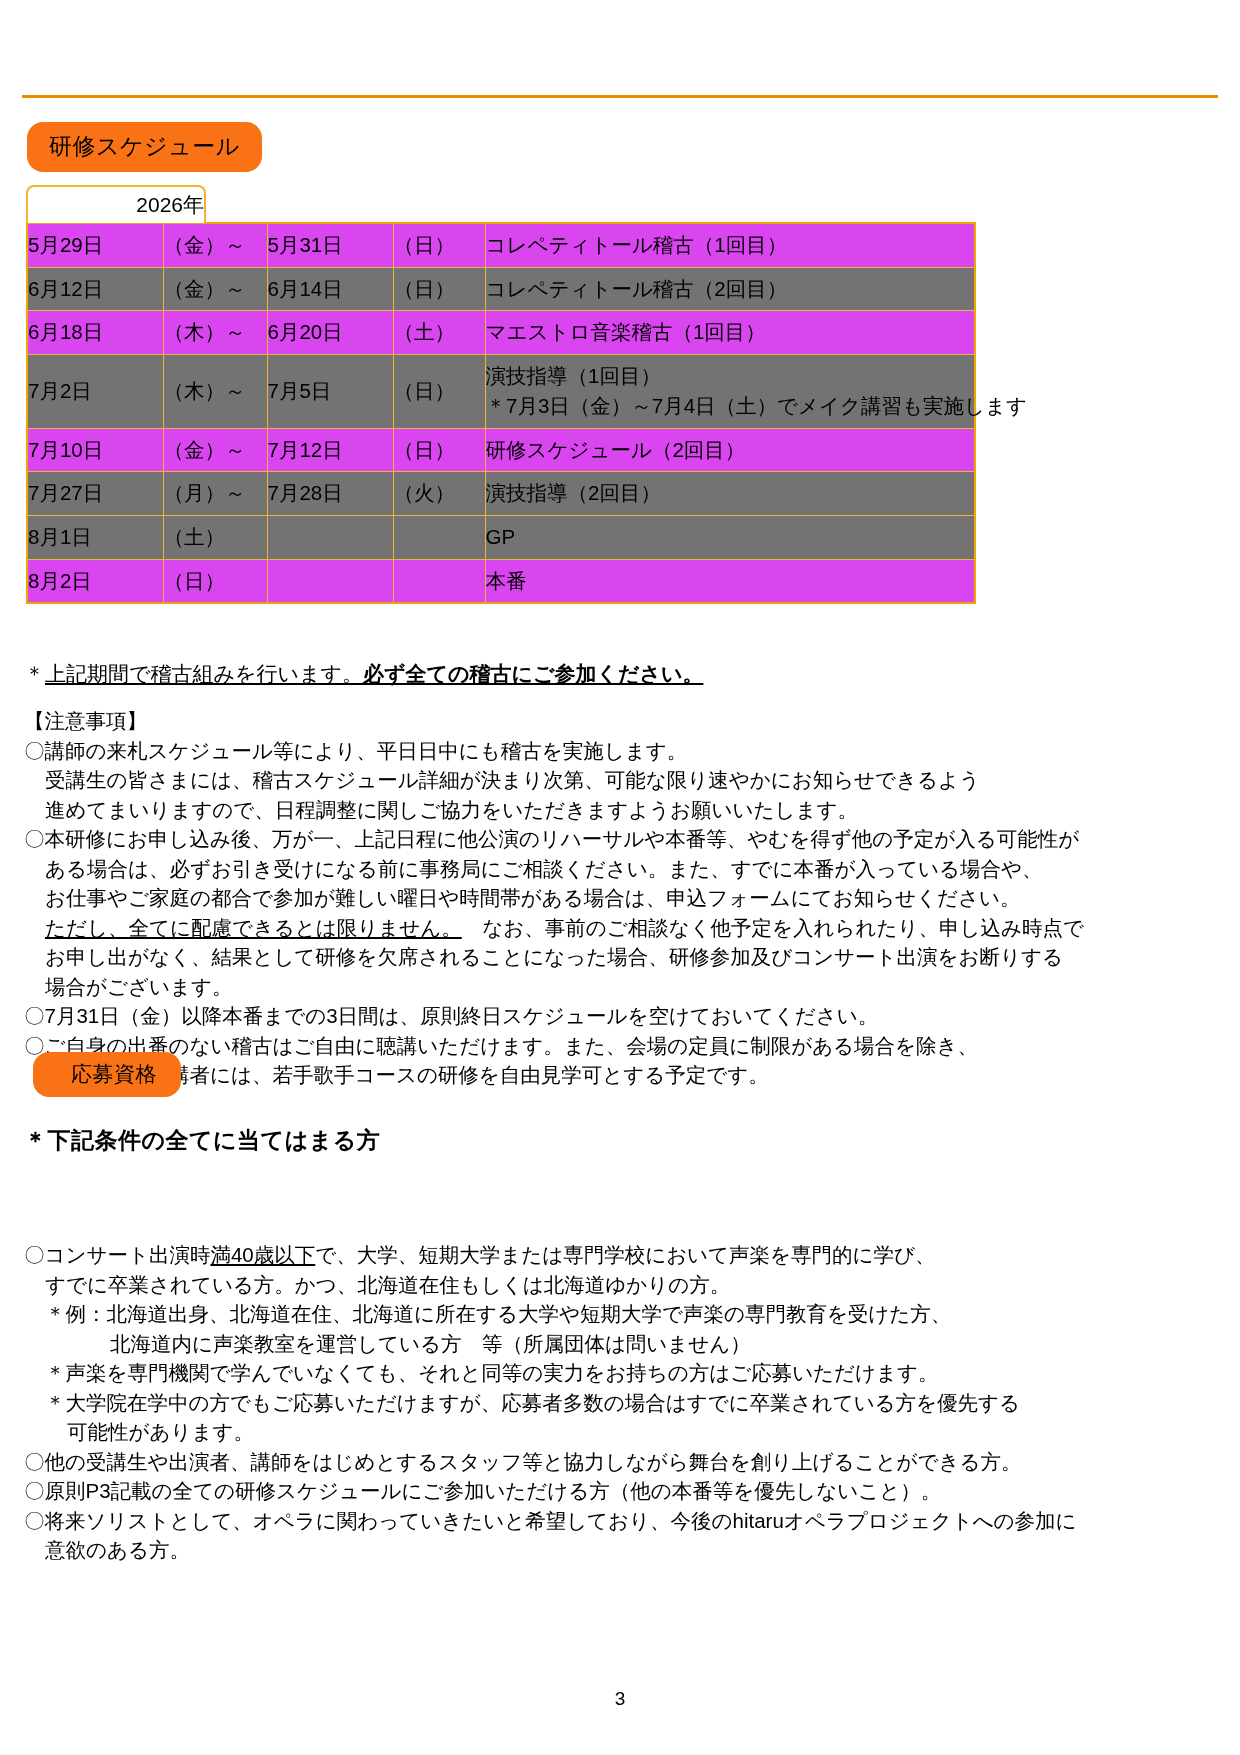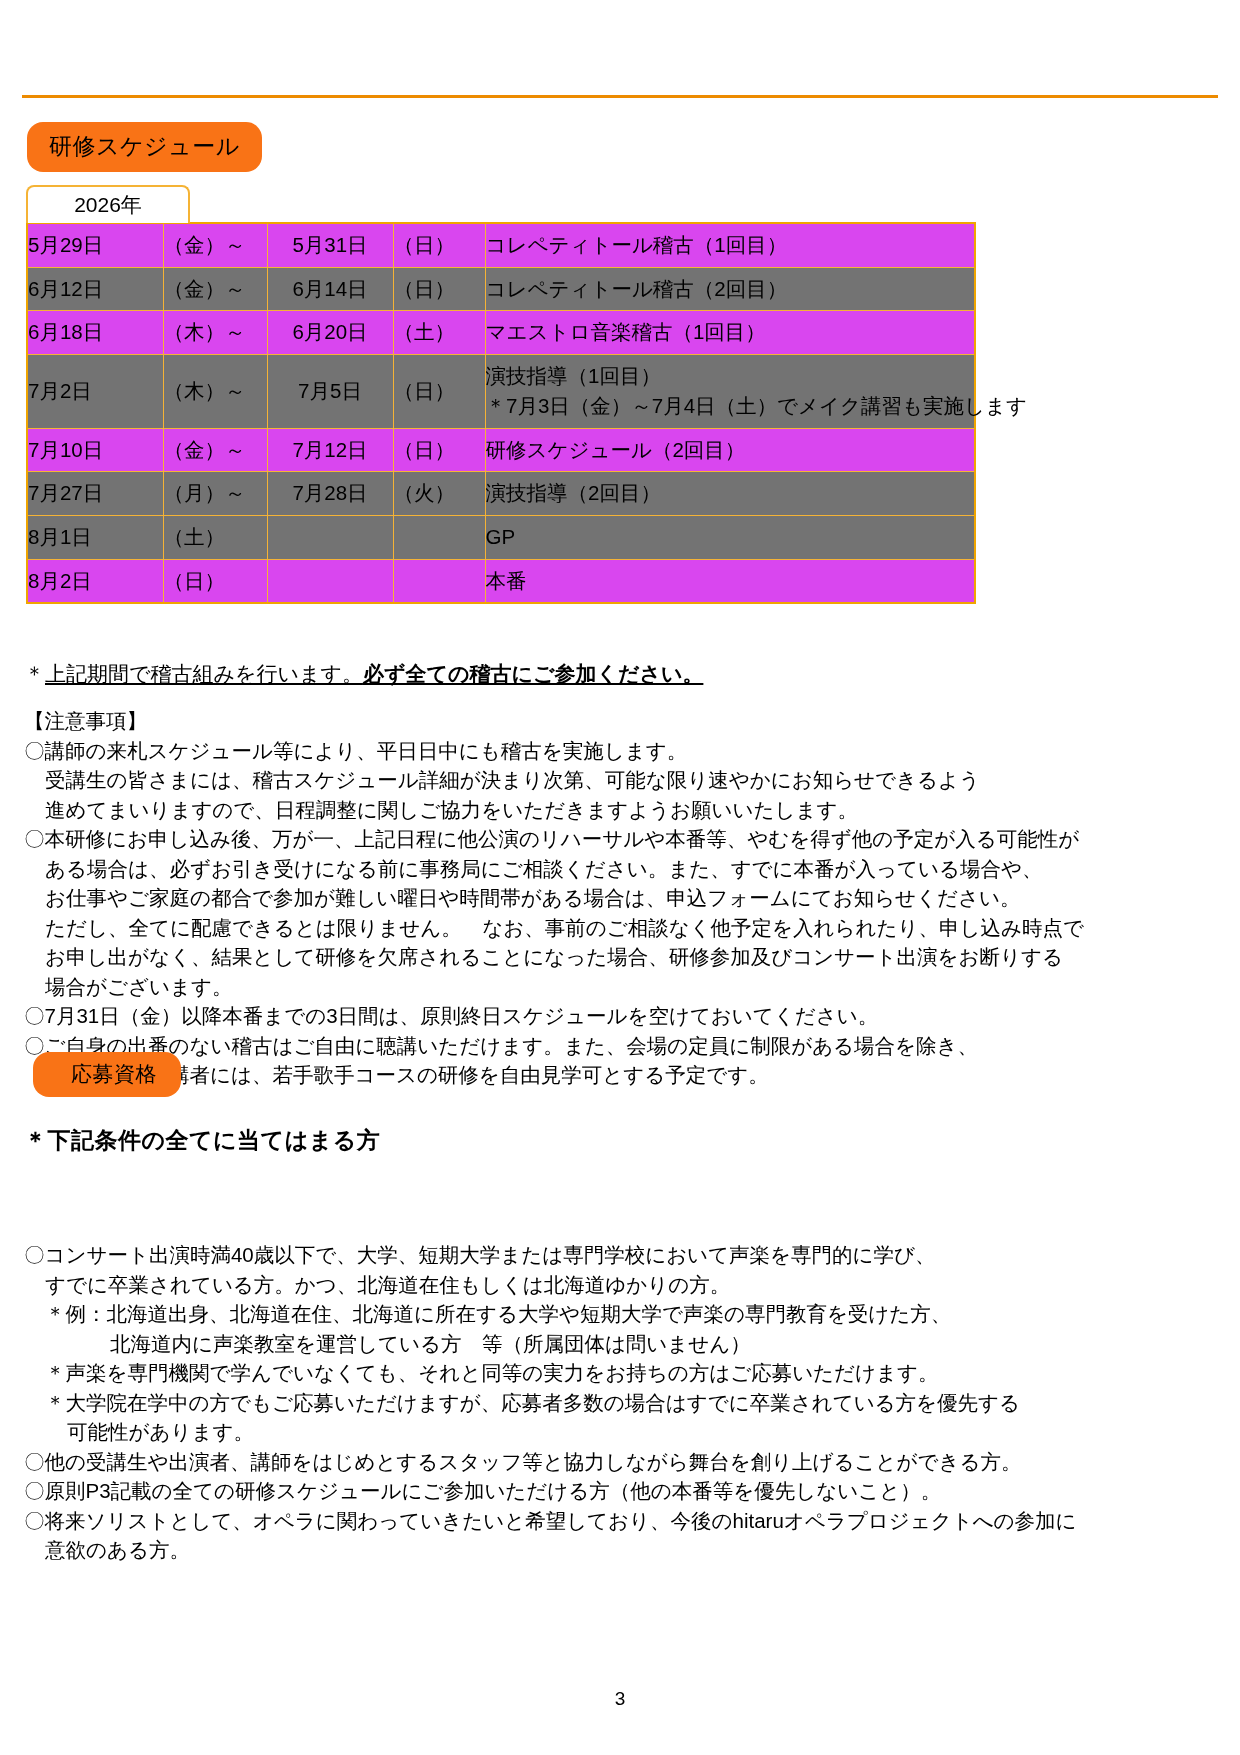--- a/index.html
+++ b/index.html
@@ -58,29 +58,29 @@
     top: 1052px;
     padding: 8px 24px 9px 38px;
     font-size: 21px;
   }
 
   
   .year-tab {
     position: absolute;
     left: 26px;
     top: 185px;
-    width: 164px;
+    width: 180px;
     height: 38px;
     border: 2px solid #F5B335;
     border-bottom: none;
     border-radius: 8px 8px 0 0;
     background: #ffffff;
     font-size: 21px;
     line-height: 36px;
-    text-align: center;
+    text-align: right;
     z-index: 3;
   }
 
   
   .sched-wrap {
     position: absolute;
     left: 26px;
     top: 222px;
     width: 950px;
   }
@@ -99,21 +99,21 @@
     vertical-align: middle;
     line-height: 1.45;
     white-space: nowrap;
   }
 
   tr.shade td { background: #d946ef; }
   tr.plain td { background: #737373; }
 
   td.c-start   { width: 136px; padding-left: 10px; }
   td.c-sdow    { width: 104px; }
-  td.c-end     { width: 126px; text-align: center; padding-right: 14px; margin-left: 7px; }
+  td.c-end     { width: 126px; text-align: left; padding-right: 14px; margin-left: 7px; }
   td.c-edow    { width: 92px;  padding-left: 16px; }
   td.c-desc    { padding-left: 12px; white-space: normal; }
 
   td.c-desc .sub { display: block; }
 
   
   .note-line {
     position: absolute;
     left: 24px;
     top: 660px;
@@ -130,21 +130,21 @@
   }
 
   #notice-block { left: 24px; top: 706px; }
   #eligibility-block { left: 24px; top: 1240px; }
 
   .heading { display: block; }
   .li  { display: block; text-indent: -21px; padding-left: 21px; }
   .cont  { display: block; padding-left: 21px; }
   .cont2 { display: block; padding-left: 43px; }
   .cont3 { display: block; padding-left: 86px; }
-  .u { }
+  .u { text-decoration: underline; }
 
   .big-star {
     position: absolute;
     left: 24px;
     top: 1125px;
     font-size: 23px;
     font-weight: bold;
     letter-spacing: 0.5px;
   }
 

